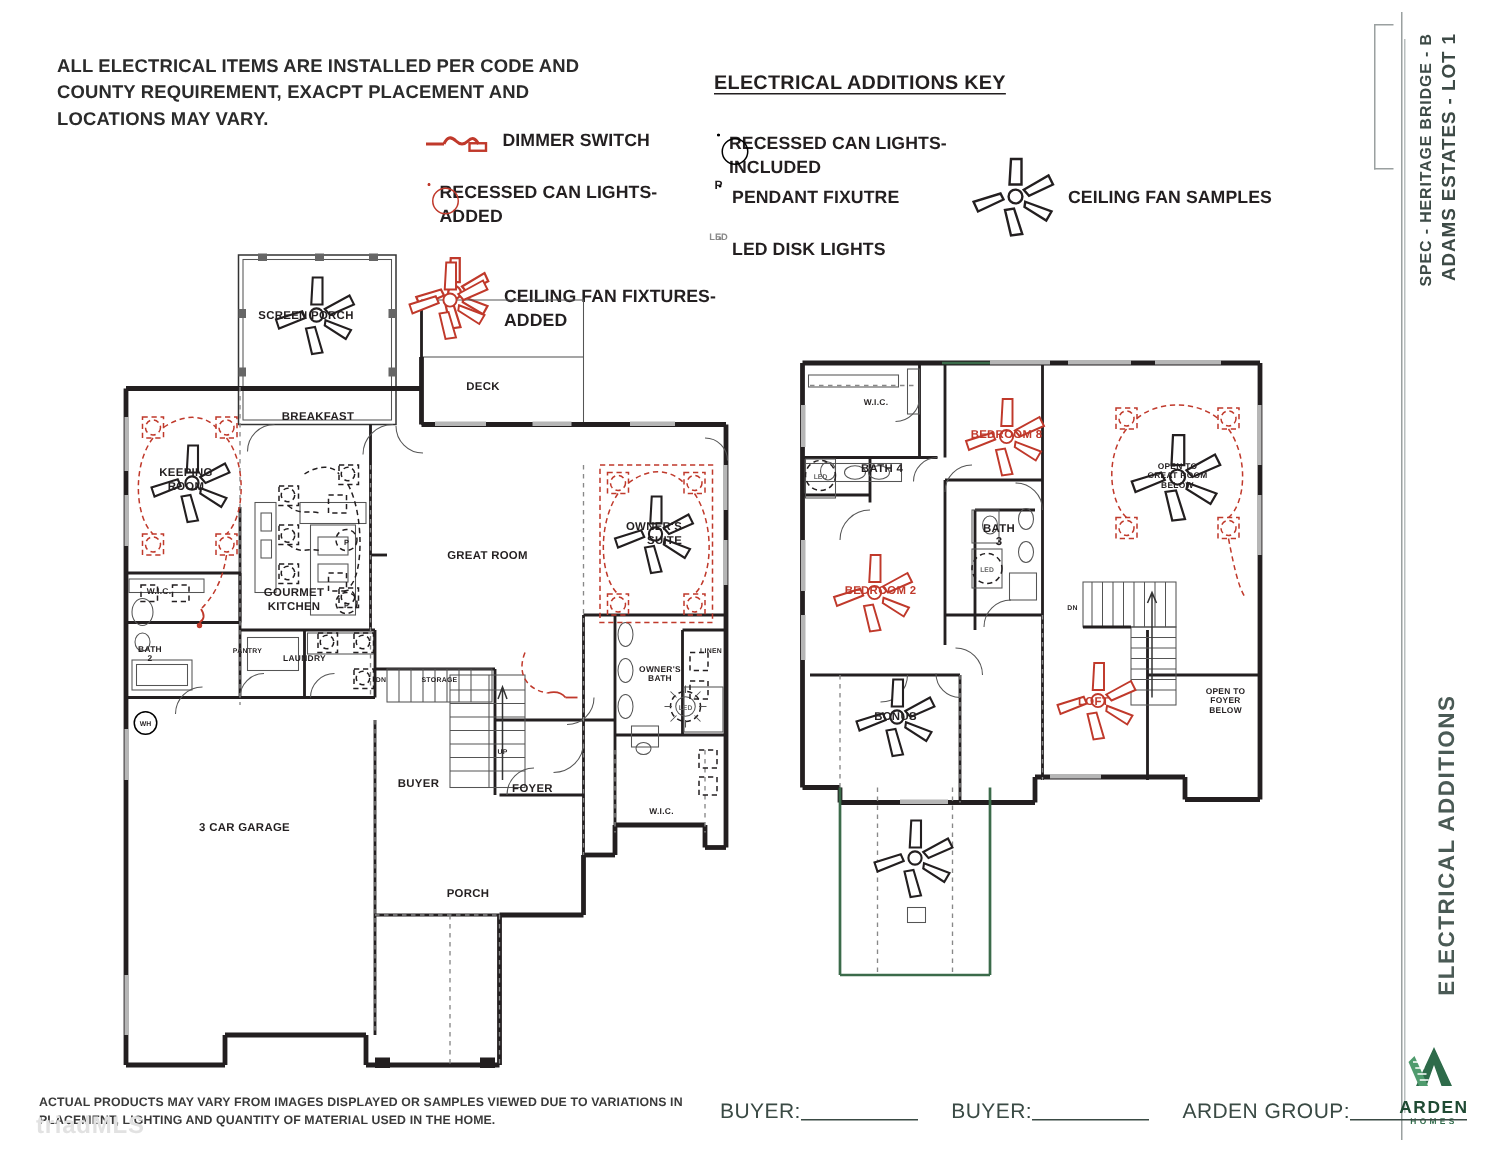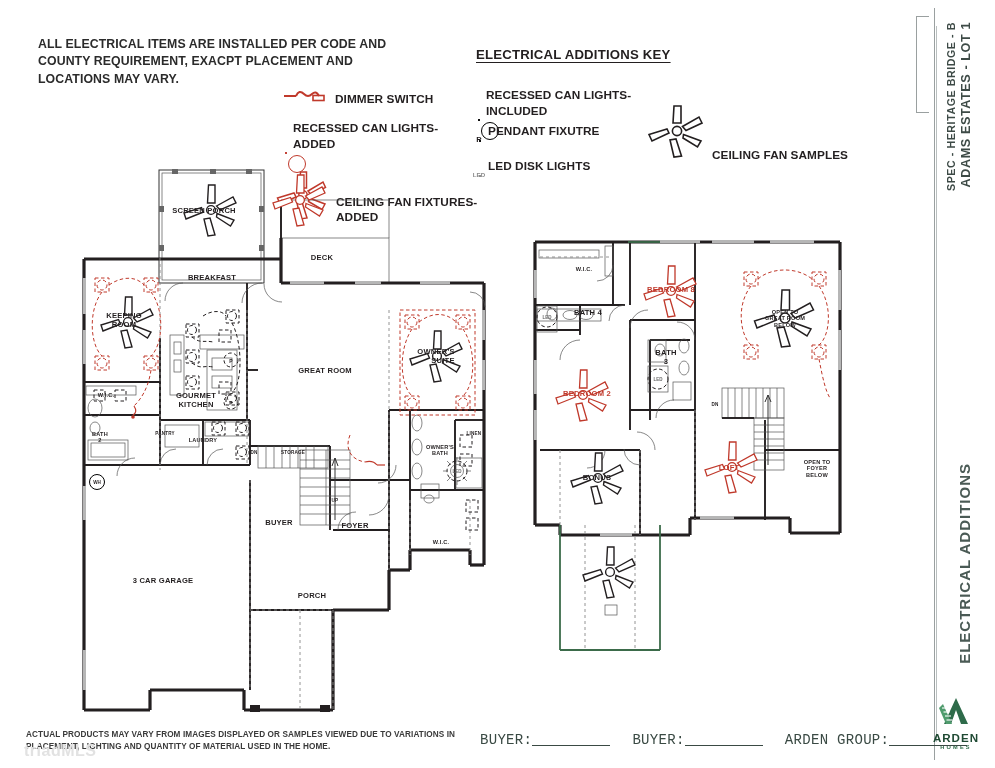--- a/index.html
+++ b/index.html
@@ -19,21 +19,21 @@
   #notes div{white-space:nowrap;}
 
   
   #key-title{
     position:absolute;left:476px;top:47px;
     font-size:13.2px;font-weight:bold;letter-spacing:.2px;
     text-decoration:underline;text-underline-offset:3px;color:#231f20;
   }
 
   
-  .legend-row{position:absolute;display:flex;align-items:flex-end;}
+  .legend-row{position:absolute;display:flex;align-items:flex-start;}
   .legend-sym{flex:0 0 auto;position:relative;}
   .legend-text{
     font-size:11.8px;font-weight:bold;line-height:1.32;color:#231f20;
     letter-spacing:.05px;white-space:pre-line;
   }
 
   
   .sym-dimmer{width:44px;height:16px;}
 
   
@@ -79,21 +79,21 @@
 
   
   #disclaimer{
     position:absolute;left:26px;bottom:14px;width:440px;
     font-size:8.2px;font-weight:bold;line-height:1.55;color:#3a3a3a;letter-spacing:.1px;
   }
   #signature{
     position:absolute;left:480px;bottom:20px;
     font-size:14px;color:#3a4a44;letter-spacing:.3px;white-space:nowrap;
   }
-  #signature .sig{display:inline-block;margin-right:18px;font-family:Liberation Mono, monospace;}
+  #signature .sig{display:inline-block;margin-right:18px;}
   #signature .line{display:inline-block;border-bottom:1.5px solid #3a4a44;width:78px;height:14px;vertical-align:-2px;}
 
   #watermark{
     position:absolute;left:24px;bottom:8px;font-size:16px;color:#e2e2e2;
     font-weight:bold;letter-spacing:.5px;pointer-events:none;
   }
 
   
   #plan{position:absolute;left:0;top:0;width:930px;height:768px;margin-top:10px;}
   #plan svg{position:absolute;left:0;top:0;}
@@ -707,21 +707,21 @@
     <div class="rlabel" style="left:212px;top:268px;">BREAKFAST</div>
     <div class="rlabel" style="left:124px;top:310px;">KEEPING
 ROOM</div>
     <div class="rlabel sm" style="left:106px;top:385px;">W.I.C.</div>
     <div class="rlabel sm" style="left:100px;top:427px;">BATH
 2</div>
     <div class="rlabel" style="left:196px;top:390px;">GOURMET
 KITCHEN</div>
     <div class="rlabel xs" style="left:165px;top:424px;">PANTRY</div>
     <div class="rlabel sm" style="left:203px;top:430px;">LAUNDRY</div>
-    <div class="rlabel" style="left:163px;top:571px;">3 CAR GARAGE</div>
+    <div class="rlabel" style="left:163px;top:542px;">3 CAR GARAGE</div>
     <div class="rlabel" style="left:322px;top:248px;">DECK</div>
     <div class="rlabel" style="left:325px;top:361px;">GREAT ROOM</div>
     <div class="rlabel" style="left:279px;top:513px;">BUYER</div>
     <div class="rlabel" style="left:355px;top:516px;">FOYER</div>
     <div class="rlabel" style="left:312px;top:586px;">PORCH</div>
     <div class="rlabel xs" style="left:293px;top:443px;">STORAGE</div>
     <div class="rlabel xs" style="left:254px;top:443px;">DN</div>
     <div class="rlabel xs" style="left:335px;top:491px;">UP</div>
     <div class="rlabel" style="left:436px;top:346px;text-align:right;">OWNER'S
 SUITE</div>

